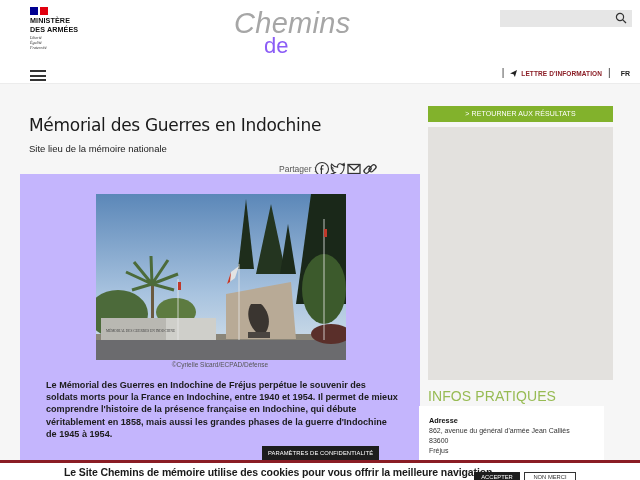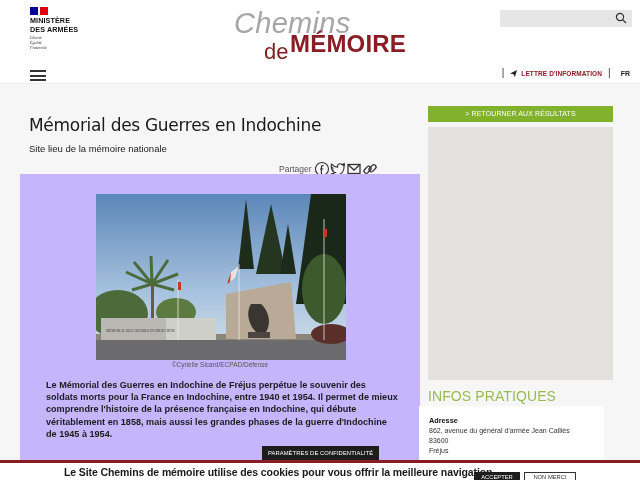--- a/index.html
+++ b/index.html
@@ -9,21 +9,21 @@
   .header { position: absolute; left: 0; top: 0; width: 640px; height: 84px; background: #fff; border-bottom: 2px solid #e2e2e2; }
   .gov-logo { position: absolute; left: 30px; top: 7px; }
   .flag { display: flex; width: 20px; height: 8px; gap: 2px; }
   .flag .b { background: #000091; width: 8px; }
   .flag .r { background: #e1000f; width: 8px; }
   .gov-name { font-size: 7.2px; font-weight: bold; line-height: 8.5px; margin-top: 2px; letter-spacing: 0.1px; color: #111; }
   .gov-motto { font-size: 4px; font-style: italic; line-height: 4.8px; margin-top: 2px; color: #333; font-family: "Liberation Serif", serif; }
 
   .site-logo { position: absolute; left: 234px; top: 8px; width: 180px; height: 50px; }
   .logo-chemins { position: absolute; left: 0; top: 0; font-size: 29px; color: #a6a6a6; letter-spacing: 0.3px; line-height: 30px; font-style: italic; }
-  .logo-de { position: absolute; left: 30px; top: 33px; font-size: 22px; color: #7f1d1d; line-height: 22px; text-align: center; }
+  .logo-de { position: absolute; left: 30px; top: 27px; font-size: 22px; color: #8b5cf6; line-height: 22px; text-align: center; }
   .logo-memoire { position: absolute; left: 56px; top: 24px; font-size: 24px; font-weight: bold; color: #8a1c24; line-height: 24px; letter-spacing: 0.2px; }
 
   .search-box { position: absolute; left: 500px; top: 10px; width: 132px; height: 17px; background: #e6e6e6; border: none; }
   .search-icon { position: absolute; right: 5px; top: 2px; width: 12px; height: 12px; }
 
   .nav-bar { position: absolute; left: 0; top: 64px; width: 640px; height: 20px; background: #fff; border-bottom: 1px solid #ececec; }
   .burger { position: absolute; left: 30px; top: 6px; width: 16px; height: 11px; cursor: pointer; }
   .burger span { display: block; height: 2px; background: #333; margin-bottom: 2.5px; }
   .nav-right { position: absolute; right: 10px; top: 4px; display: flex; align-items: center; font-size: 6.5px; font-weight: bold; }
   .sep { color: #333; font-weight: normal; font-size: 10px; margin: 0 6px; line-height: 10px; }
@@ -73,21 +73,20 @@
     <div class="gov-motto">
       <div>Liberté</div>
       <div>Égalité</div>
       <div>Fraternité</div>
     </div>
   </div>
 
   <div class="site-logo">
     <span class="logo-chemins">Chemins</span>
     <span class="logo-de">de</span>
-    <span class="logo-memoire">MÉMOIRE</span>
   </div>
 
   <div class="search-box">
     <svg class="search-icon" viewBox="0 0 12 12">
       <circle cx="5" cy="5" r="3.6" fill="none" stroke="#333" stroke-width="1.2"></circle>
       <line x1="7.6" y1="7.6" x2="11" y2="11" stroke="#333" stroke-width="1.3"></line>
     </svg>
   </div>
 </div>
 

